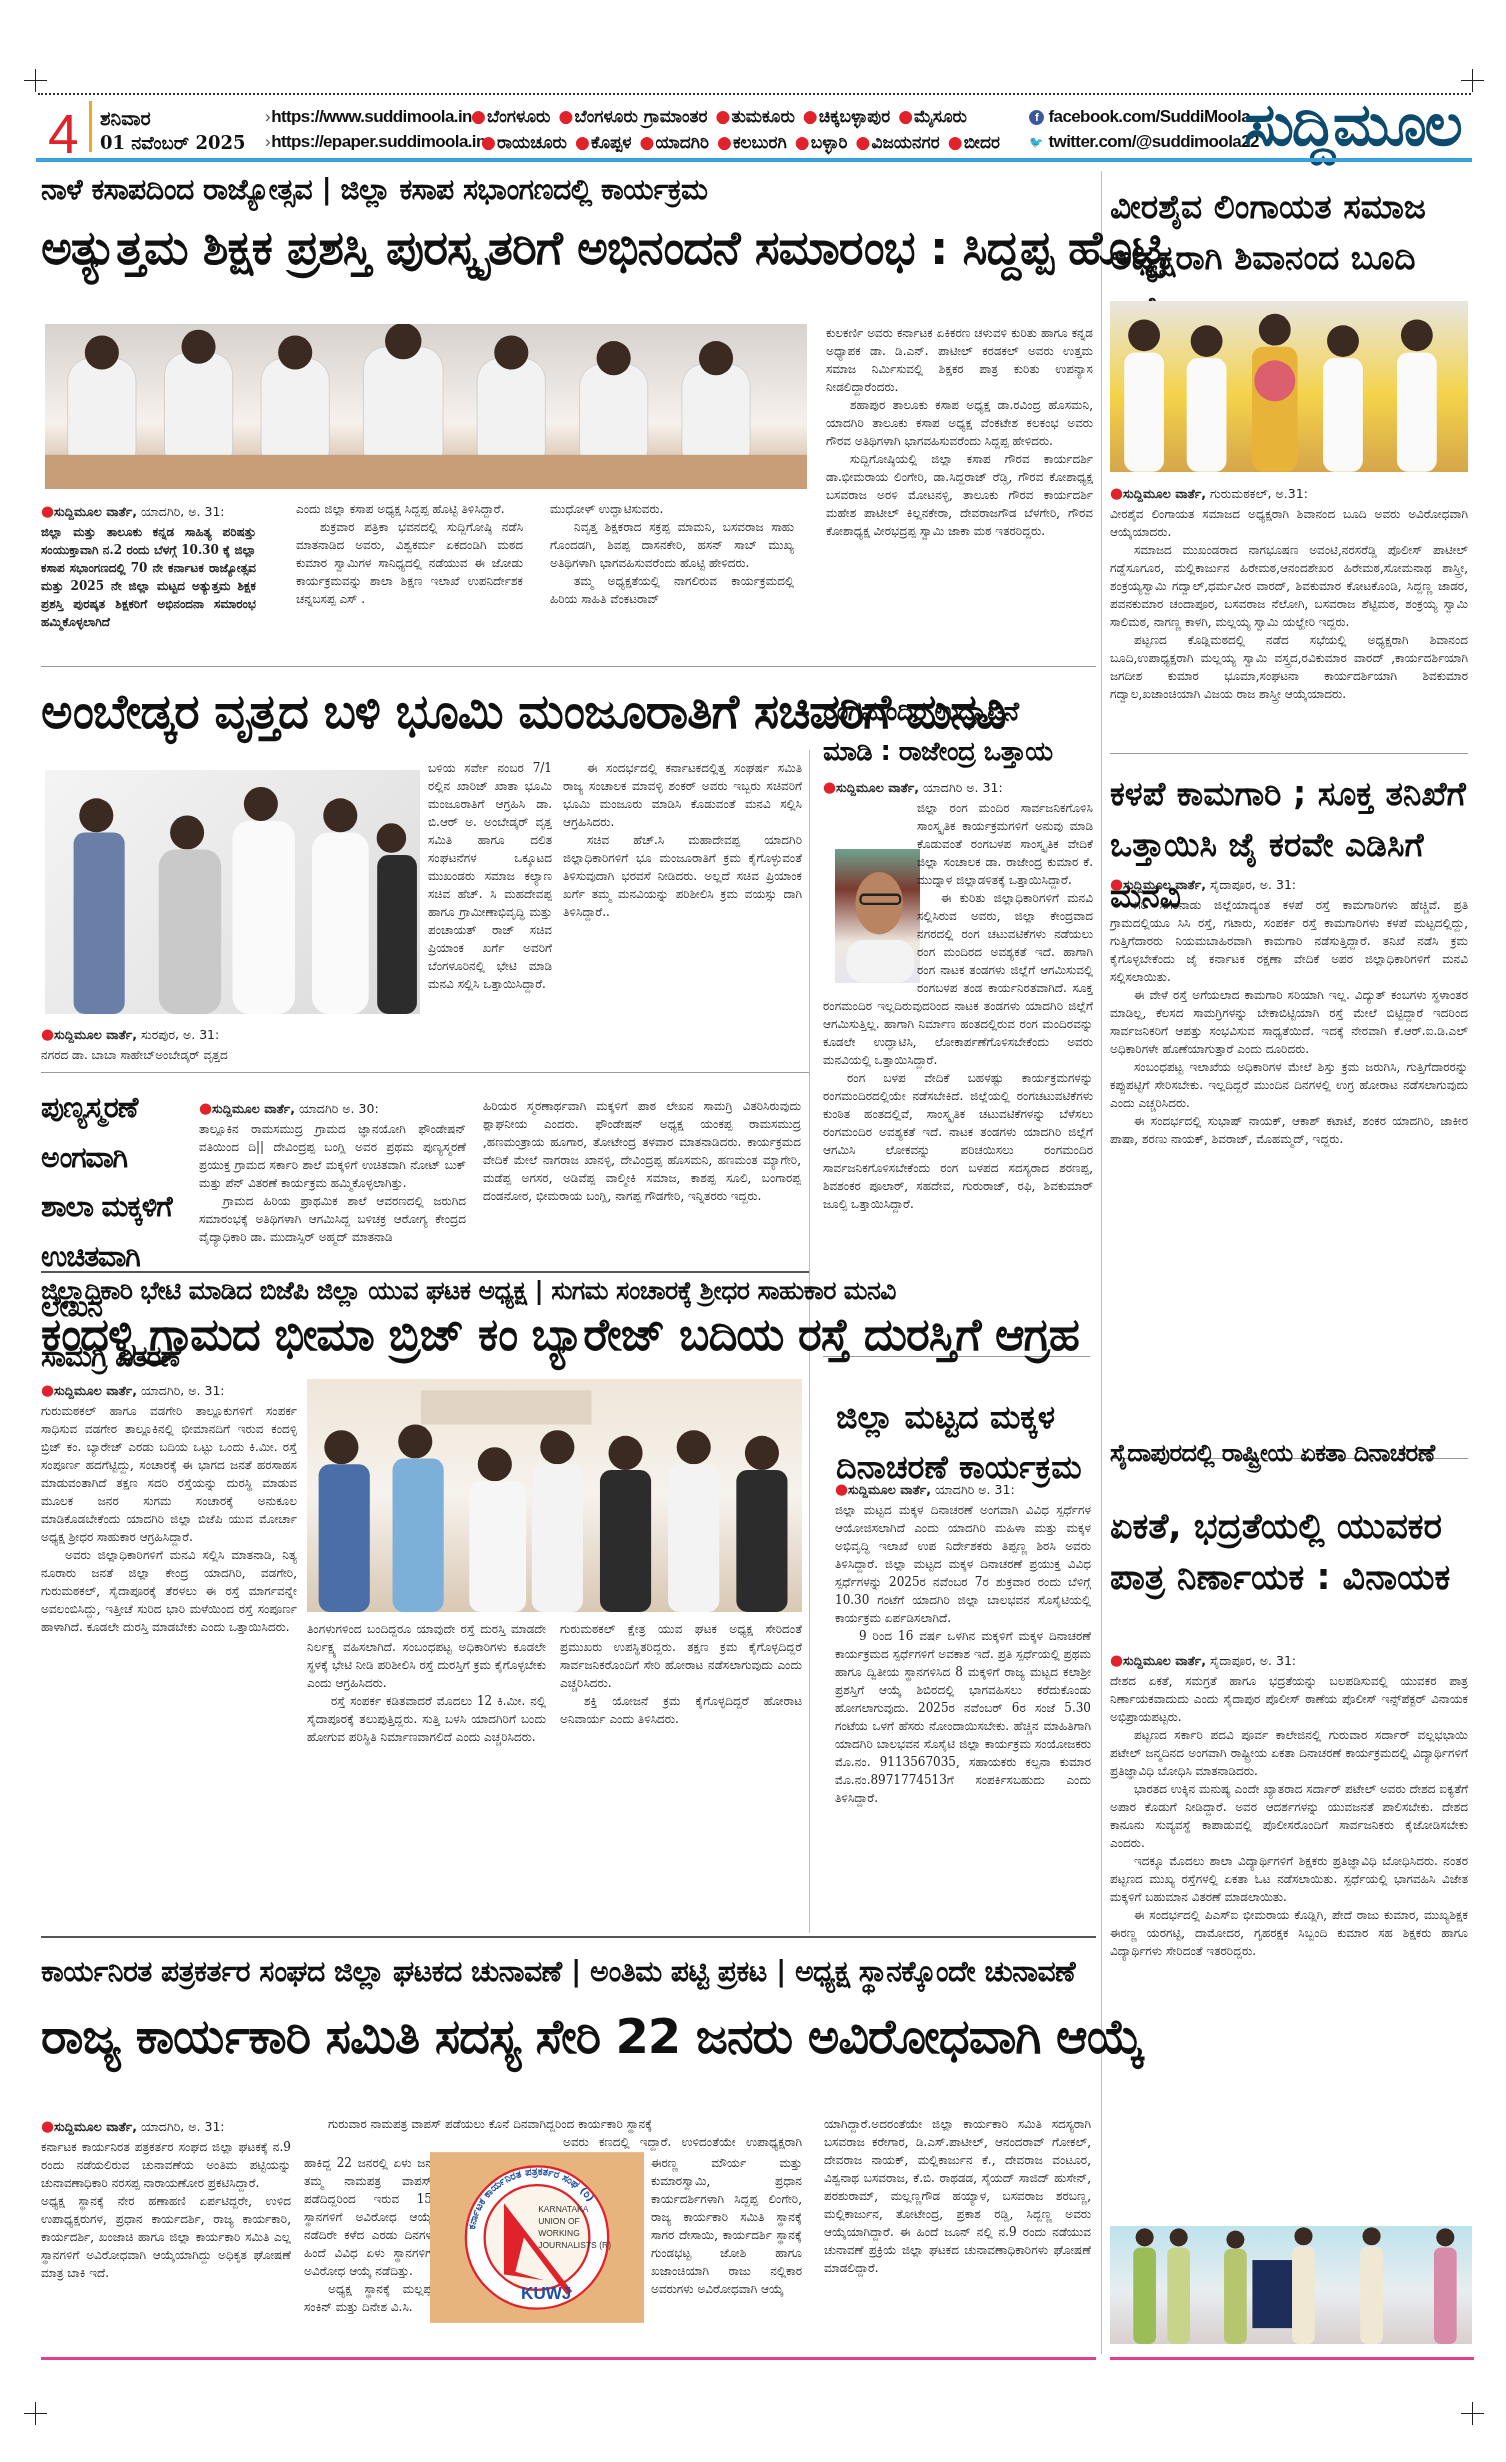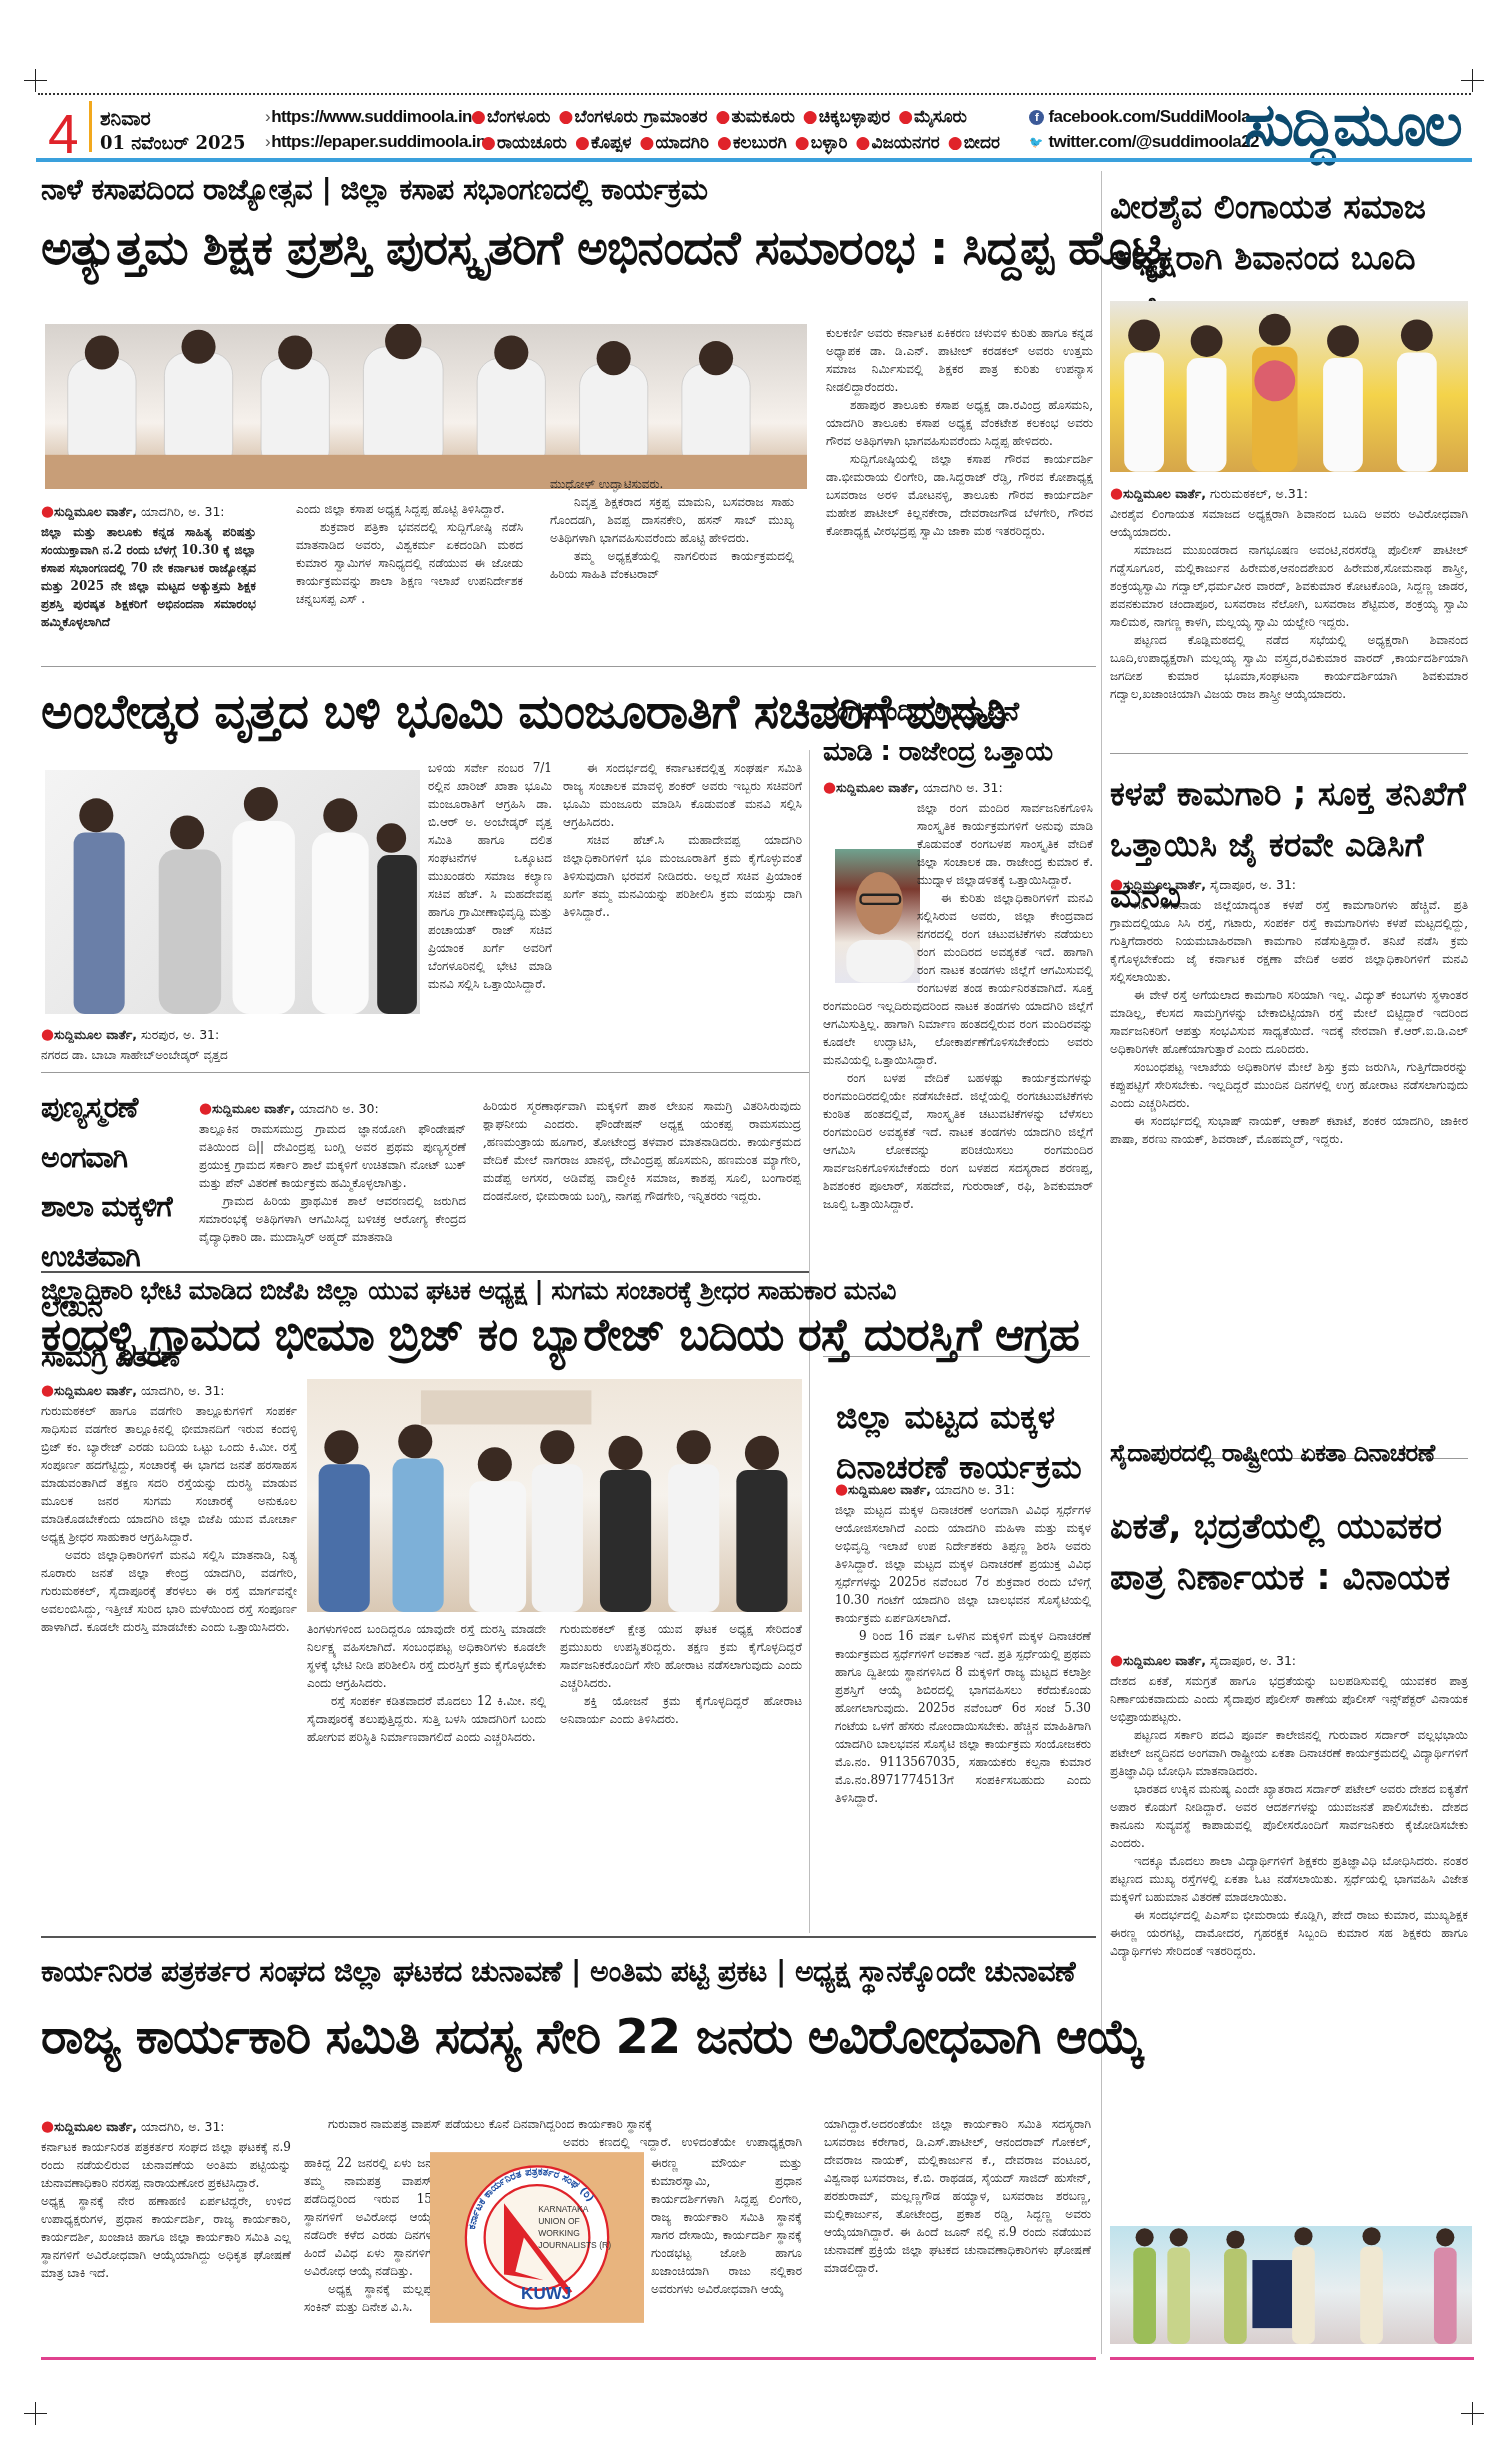--- a/index.html
+++ b/index.html
@@ -98,21 +98,21 @@
   </svg>
 </div>
 <div class="body-col" style="left:41px;top:500px;width:215px;height:165px">
   <p class="first dateline"><span class="dot" style="color: rgb(224, 35, 42);">●</span><b>ಸುದ್ದಿಮೂಲ ವಾರ್ತೆ,</b> <span>ಯಾದಗಿರಿ, ಅ. 31:</span></p>
   <p class="first" style="font-weight:700">ಜಿಲ್ಲಾ ಮತ್ತು ತಾಲೂಕು ಕನ್ನಡ ಸಾಹಿತ್ಯ ಪರಿಷತ್ತು ಸಂಯುಕ್ತಾವಾಗಿ ನ.2 ರಂದು ಬೆಳಗ್ಗೆ 10.30 ಕ್ಕೆ ಜಿಲ್ಲಾ ಕಸಾಪ ಸಭಾಂಗಣದಲ್ಲಿ 70 ನೇ ಕರ್ನಾಟಕ ರಾಜ್ಯೋತ್ಸವ ಮತ್ತು 2025 ನೇ ಜಿಲ್ಲಾ ಮಟ್ಟದ ಅತ್ಯುತ್ತಮ ಶಿಕ್ಷಕ ಪ್ರಶಸ್ತಿ ಪುರಷ್ಕತ ಶಿಕ್ಷಕರಿಗೆ ಅಭಿನಂದನಾ ಸಮಾರಂಭ ಹಮ್ಮಿಕೊಳ್ಳಲಾಗಿದೆ</p>
 </div>
 <div class="body-col" style="left:296px;top:500px;width:227px;height:165px">
   <p class="first">ಎಂದು ಜಿಲ್ಲಾ ಕಸಾಪ ಅಧ್ಯಕ್ಷ ಸಿದ್ದಪ್ಪ ಹೊಟ್ಟಿ ತಿಳಿಸಿದ್ದಾರೆ.</p>
   <p>ಶುಕ್ರವಾರ ಪತ್ರಿಕಾ ಭವನದಲ್ಲಿ ಸುದ್ದಿಗೋಷ್ಠಿ ನಡೆಸಿ ಮಾತನಾಡಿದ ಅವರು, ವಿಶ್ವಕರ್ಮ ಏಕದಂಡಿಗಿ ಮಠದ ಕುಮಾರ ಸ್ವಾಮಿಗಳ ಸಾನಿಧ್ಯದಲ್ಲಿ ನಡೆಯುವ ಈ ಜೋಡು ಕಾರ್ಯಕ್ರಮವನ್ನು ಶಾಲಾ ಶಿಕ್ಷಣ ಇಲಾಖೆ ಉಪನಿರ್ದೇಶಕ ಚನ್ನಬಸಪ್ಪ ಎಸ್ .</p>
 </div>
-<div class="body-col" style="left:550px;top:475px;width:244px;height:165px">
+<div class="body-col" style="left:550px;top:500px;width:244px;height:165px">
   <p class="first">ಮುಧೋಳ್ ಉದ್ಘಾಟಿಸುವರು.</p>
   <p>ನಿವೃತ್ತ ಶಿಕ್ಷಕರಾದ ಸಕ್ರಪ್ಪ ಮಾಮನಿ, ಬಸವರಾಜ ಸಾಹು ಗೊಂದಡಗಿ, ಶಿವಪ್ಪ ದಾಸನಕೇರಿ, ಹಸನ್ ಸಾಬ್ ಮುಖ್ಯ ಅತಿಥಿಗಳಾಗಿ ಭಾಗವಹಿಸುವರೆಂದು ಹೊಟ್ಟಿ ಹೇಳಿದರು.</p>
   <p>ತಮ್ಮ ಅಧ್ಯಕ್ಷತೆಯಲ್ಲಿ ನಾಗಲಿರುವ ಕಾರ್ಯಕ್ರಮದಲ್ಲಿ ಹಿರಿಯ ಸಾಹಿತಿ ವೆಂಕಟರಾವ್</p>
 </div>
 <div class="body-col" style="left:826px;top:324px;width:267px;height:330px">
   <p class="first">ಕುಲಕರ್ಣಿ ಅವರು ಕರ್ನಾಟಕ ಏಕಿಕರಣ ಚಳುವಳಿ ಕುರಿತು ಹಾಗೂ ಕನ್ನಡ ಅಧ್ಯಾಪಕ ಡಾ. ಡಿ.ಎನ್. ಪಾಟೀಲ್ ಕರಡಕಲ್ ಅವರು ಉತ್ತಮ ಸಮಾಜ ನಿರ್ಮಿಸುವಲ್ಲಿ ಶಿಕ್ಷಕರ ಪಾತ್ರ ಕುರಿತು ಉಪನ್ಯಾಸ ನೀಡಲಿದ್ದಾರೆಂದರು.</p>
   <p>ಶಹಾಪುರ ತಾಲೂಕು ಕಸಾಪ ಅಧ್ಯಕ್ಷ ಡಾ.ರವಿಂದ್ರ ಹೊಸಮನಿ, ಯಾದಗಿರಿ ತಾಲೂಕು ಕಸಾಪ ಅಧ್ಯಕ್ಷ ವೆಂಕಟೇಶ ಕಲಕಂಭ ಅವರು ಗೌರವ ಅತಿಥಿಗಳಾಗಿ ಭಾಗವಹಿಸುವರೆಂದು ಸಿದ್ದಪ್ಪ ಹೇಳಿದರು.</p>
   <p>ಸುದ್ದಿಗೋಷ್ಠಿಯಲ್ಲಿ ಜಿಲ್ಲಾ ಕಸಾಪ ಗೌರವ ಕಾರ್ಯದರ್ಶಿ ಡಾ.ಭೀಮರಾಯ ಲಿಂಗೇರಿ, ಡಾ.ಸಿದ್ದರಾಜ್ ರೆಡ್ಡಿ, ಗೌರವ ಕೋಶಾಧ್ಯಕ್ಷ ಬಸವರಾಜ ಅರಳಿ ಮೋಟನಳ್ಳಿ, ತಾಲೂಕು ಗೌರವ ಕಾರ್ಯದರ್ಶಿ ಮಹೇಶ ಪಾಟೀಲ್ ಕಿಲ್ಲನಕೇರಾ, ದೇವರಾಜಗೌಡ ಬೆಳಗೇರಿ, ಗೌರವ ಕೋಶಾಧ್ಯಕ್ಷ ವೀರಭದ್ರಪ್ಪ ಸ್ವಾಮಿ ಜಾಕಾ ಮಠ ಇತರರಿದ್ದರು.</p>
 </div>
 

